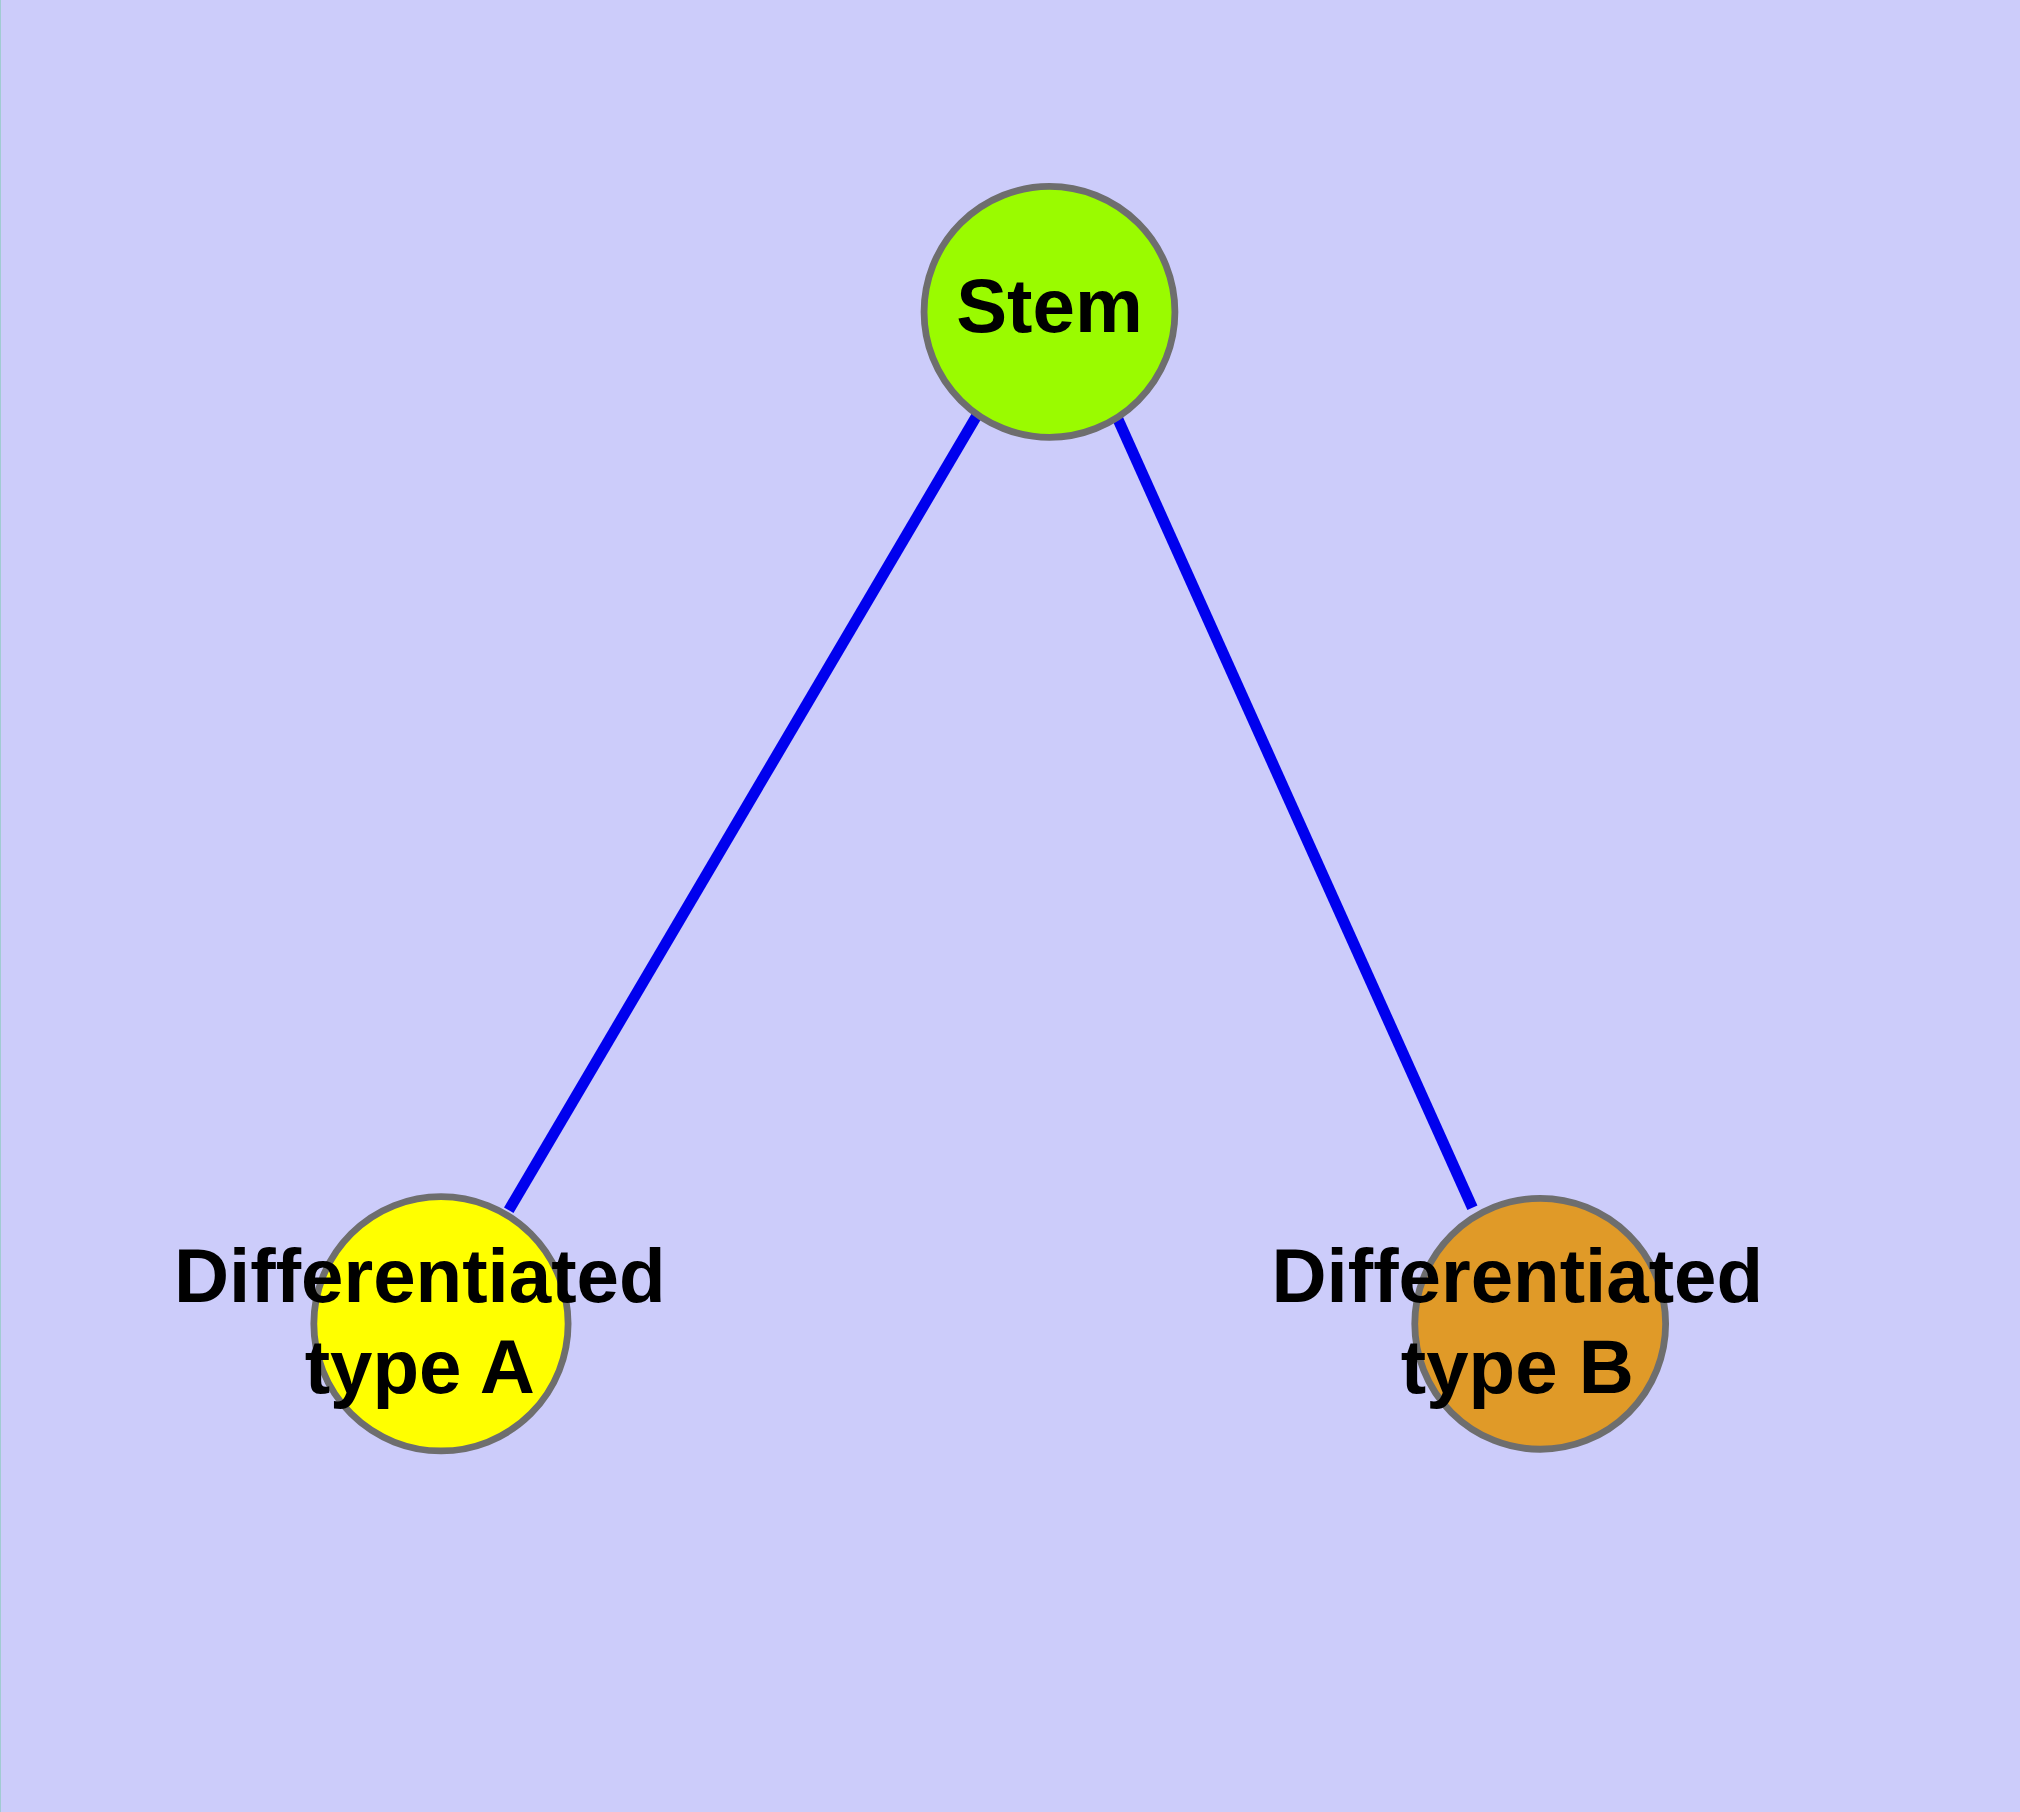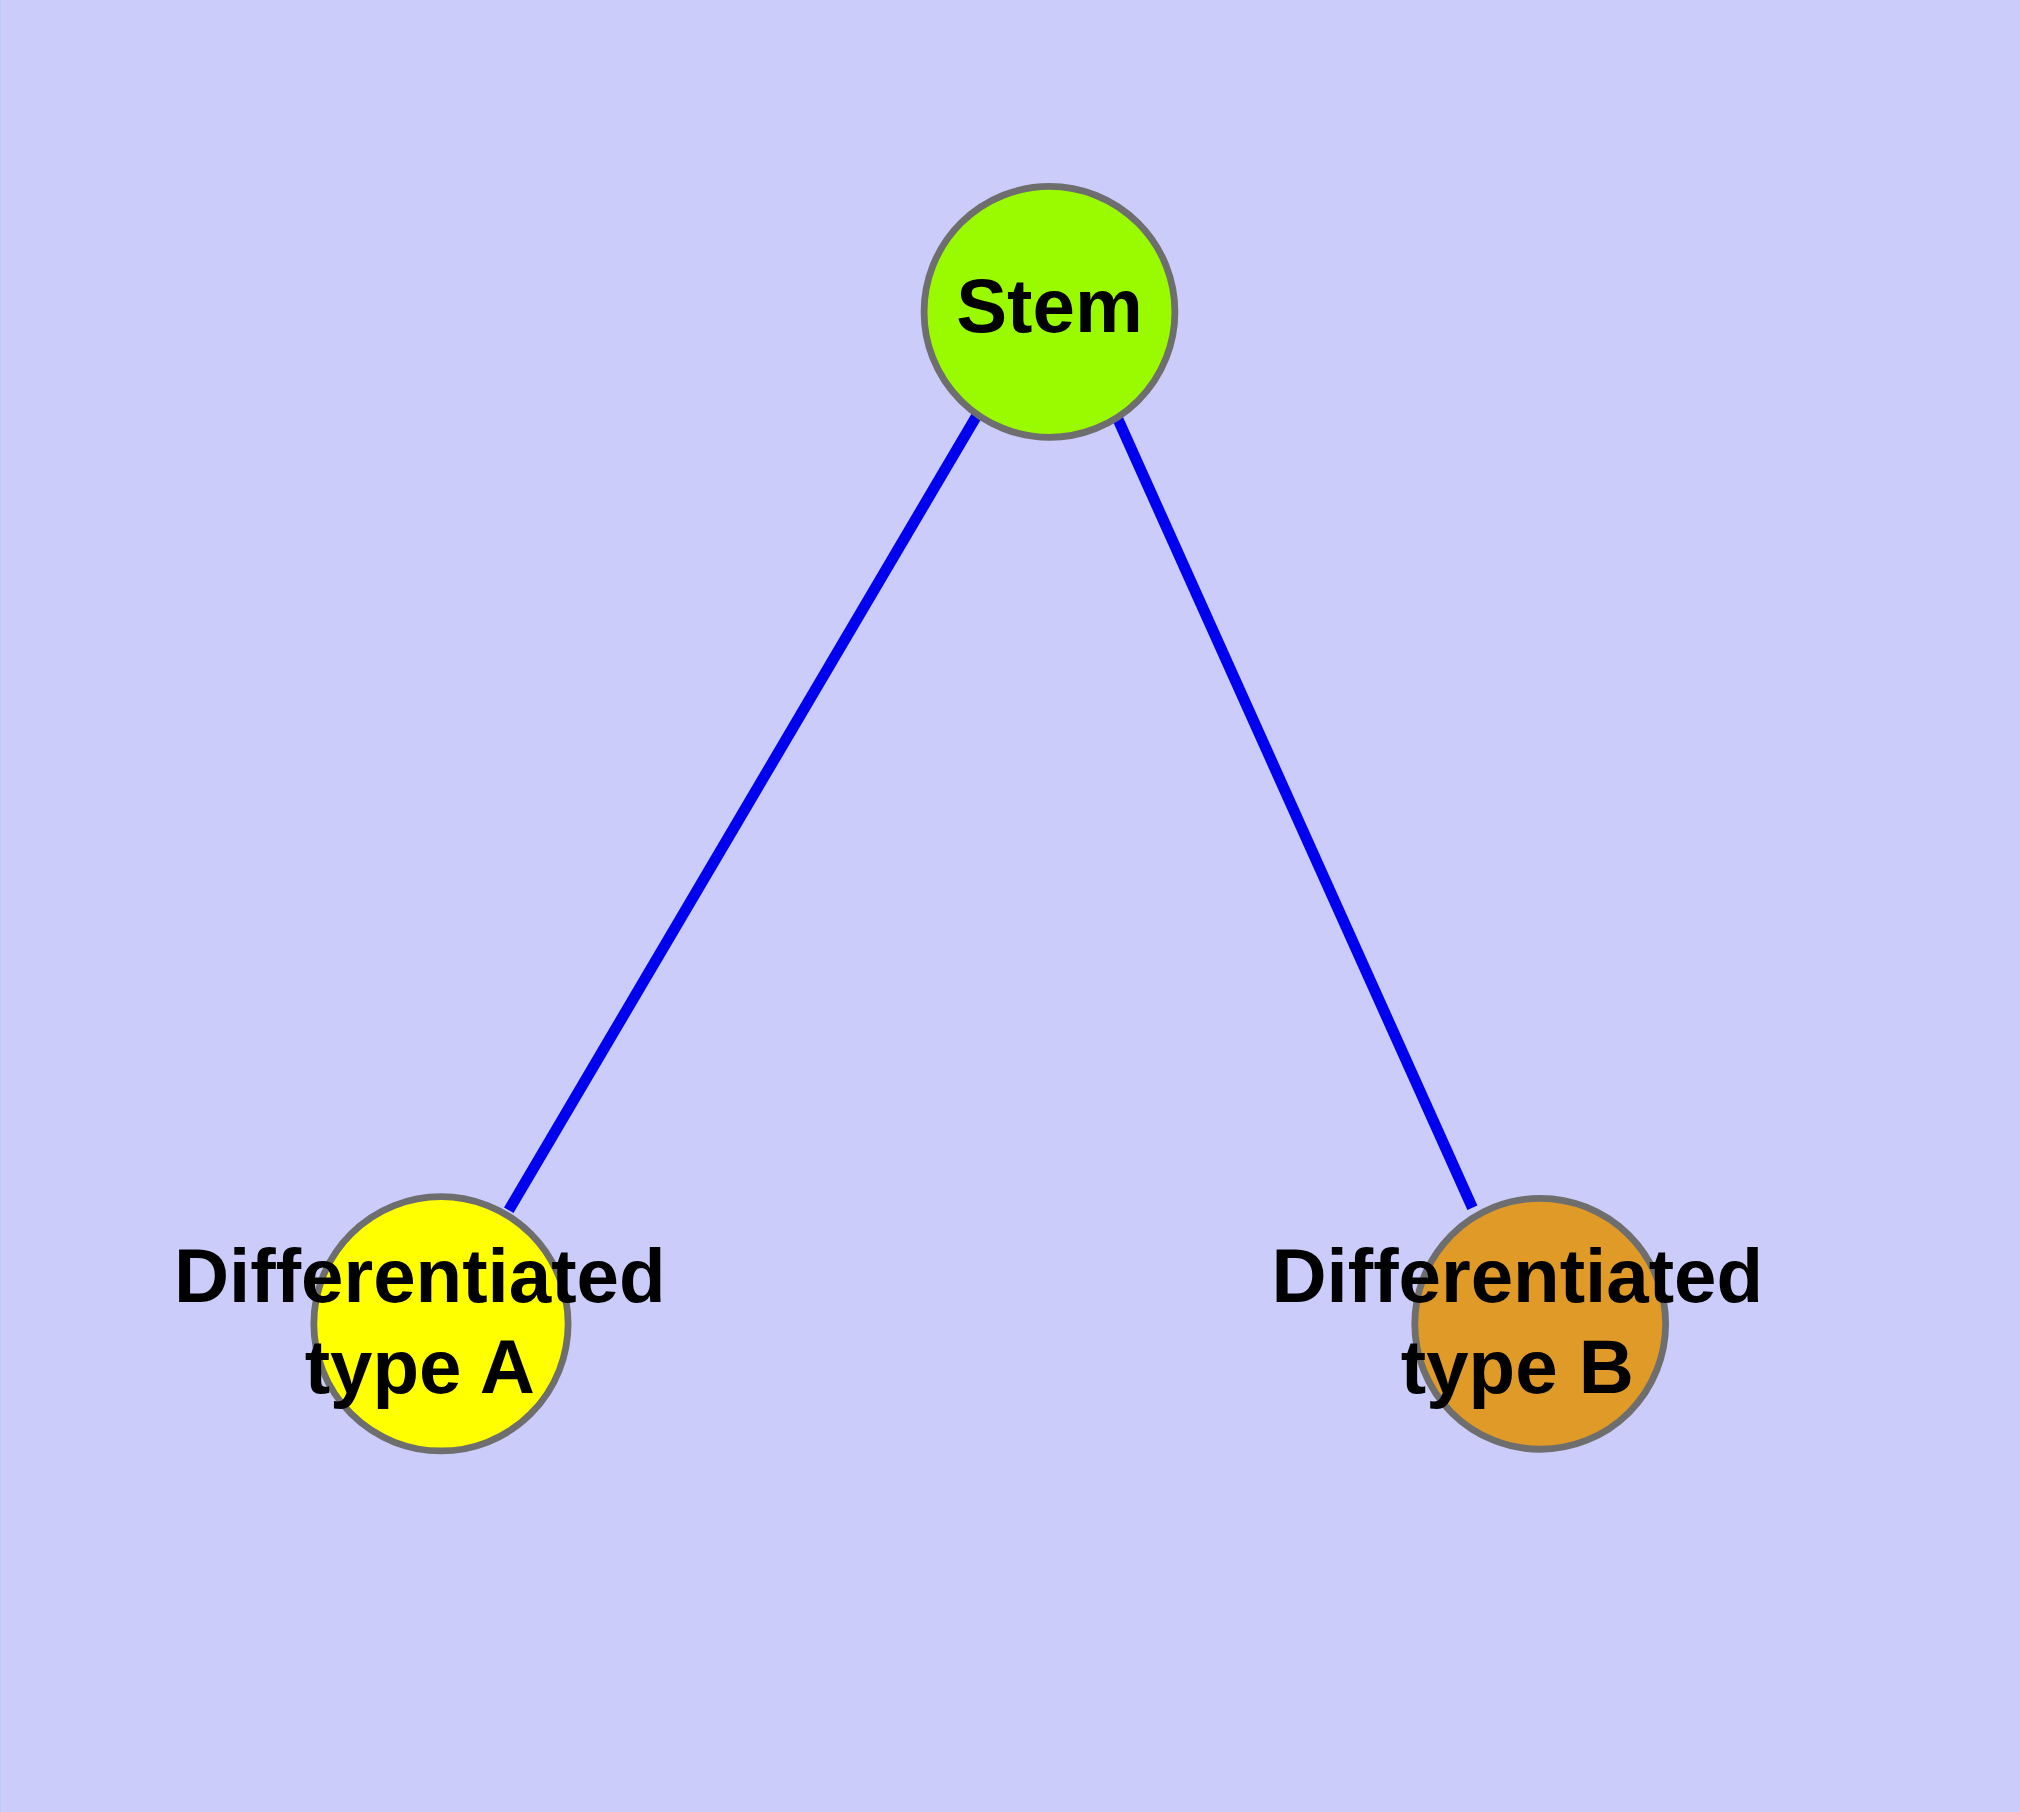--- a/index.html
+++ b/index.html
@@ -35,21 +35,21 @@
     text-anchor: middle;
     paint-order: normal;
   }
   .edge-line {
     stroke-linecap: butt;
   }
 </style>
 </head>
 <body style="width: 2021px; height: 1812px;">
 
-<div id="graph-canvas" style="width: 1857px; height: 1812px; background: #7dd3fc;">
+<div id="graph-canvas" style="width: 1857px; height: 1812px; background: #22c55e;">
 
   <svg id="graph-svg" viewBox="0 0 2384 2138" xmlns="http://www.w3.org/2000/svg">
 
     <rect x="0" y="0" width="2384" height="2138" fill="#ccccfa"></rect>
 
     <g>
       <line class="edge-line" x1="1153" y1="489" x2="600" y2="1428" stroke="#0000ee" stroke-width="13"></line>
       <line class="edge-line" x1="1318" y1="493" x2="1737" y2="1425" stroke="#0000ee" stroke-width="13"></line>
     </g>
 

